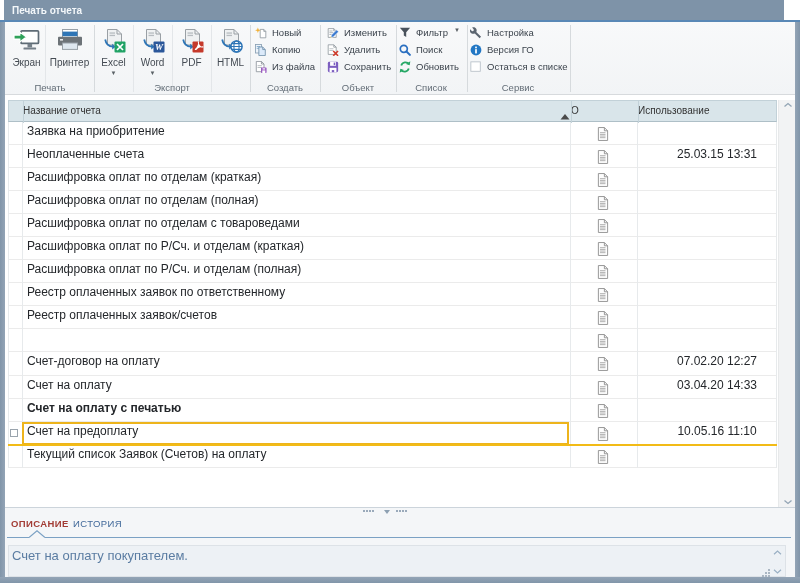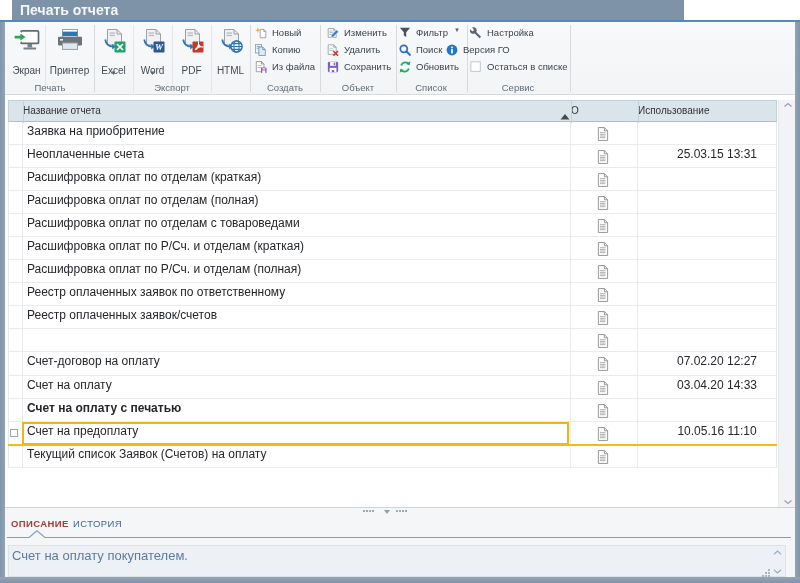--- a/index.html
+++ b/index.html
@@ -1,34 +1,34 @@
 <!DOCTYPE html>
 <html><head>
 <meta charset="utf-8">
 <style>
 * { margin:0; padding:0; box-sizing:border-box; }
 html,body { width:800px; height:583px; overflow:hidden; }
 body { font-family:"Liberation Sans", sans-serif; position:relative; background:#fff; }
 .abs { position:absolute; }
 
 
-#titlebar { left:12px; top:0; width:672px; height:20px; background:#7e93a8;
-  color:#f3f7fa; font-size:14px; font-weight:bold; line-height:21.5px; padding-left:8px; }
+#titlebar { left:4px; top:0; width:780px; height:20px; background:#7e93a8;
+  color:#f3f7fa; font-size:10px; font-weight:bold; line-height:21.5px; padding-left:8px; }
 #accent { left:0; top:20.3px; width:800px; height:1.7px; background:#5988b6; }
 #frameL { left:0; top:22px; width:5px; height:561px; background:linear-gradient(to right,#8195a9,#93a4b6); }
 #frameR { left:795px; top:22px; width:5px; height:561px; background:linear-gradient(to left,#8195a9,#93a4b6); }
 #frameB { left:0; top:577px; width:800px; height:6px; background:linear-gradient(#93a4b6,#8195a9); }
 
 
 #ribbon { left:5px; top:22px; width:790px; height:73px; background:linear-gradient(#f8f9fa,#f2f4f6); border-bottom:1px solid #d7dadd; }
 .vsep  { position:absolute; top:3px; width:1px; height:67px; }
 .vsep.inner { background:#e3e6e9; }
 .vsep.group { background:#d6dadd; }
 .bigbtn { position:absolute; top:7px; text-align:center; }
-.bigbtn .lbl { font-size:10px; color:#444b53; margin-top:8px; }
+.bigbtn .lbl { font-size:10px; color:#444b53; margin-top:0px; }
 
 .caret { position:absolute; font-size:6px; color:#5a6166; text-align:center; }
 .grouplbl { position:absolute; top:60px; font-size:9.5px; color:#626c76; text-align:center; width:80px; }
 .smallbtn { position:absolute; height:14px; font-size:9.5px; color:#3b434c; white-space:nowrap; display:flex; }
 .smallbtn svg { margin-right:5px; flex:none; width:12px; height:12px; }
 
 
 #grid { left:8px; top:100px; width:770px; height:408px; }
 #ghead { position:absolute; left:0; top:0; width:769px; height:21.5px; background:#d9e5ea; border:1px solid #c2d1d8; border-bottom:1px solid #aebfc7;}
 .hsep { position:absolute; top:0; width:1px; height:21.5px; background:#c3d2d9; }
@@ -251,21 +251,21 @@
     </svg>
     <span>Обновить</span>
   </div>
 
   <div class="smallbtn" style="left:465px; top:5px">
     <svg width="14" height="14" viewBox="0 0 14 14">
       <path d="M2.5 0.7 c1.8-0.9 4-0.2 4.9 1.6 c0.6 1.2 0.5 2.5-0.1 3.5 l5.6 5.6 -1.7 1.7 -5.6-5.6 c-1 0.6-2.4 0.7-3.6 0.1 c-1.8-0.9-2.6-3-1.8-4.9 l2.2 2.2 1.7-0.3 0.3-1.7 z" fill="#5b6570"></path>
     </svg>
     <span>Настройка</span>
   </div>
-  <div class="smallbtn" style="left:441px; top:22px">
+  <div class="smallbtn" style="left:465px; top:22px">
     <svg width="14" height="14" viewBox="0 0 14 14">
       <circle cx="7" cy="7" r="6.3" fill="#2277c4"></circle>
       <rect x="6" y="3" width="2" height="2" fill="#fff"></rect>
       <rect x="6" y="6" width="2" height="5" fill="#fff"></rect>
     </svg>
     <span>Версия ГО</span>
   </div>
   <div class="smallbtn" style="left:465px; top:39px">
     <svg width="14" height="14" viewBox="0 0 14 14">
       <rect x="1" y="1" width="11" height="11" fill="#fff" stroke="#b7bfc7"></rect>

